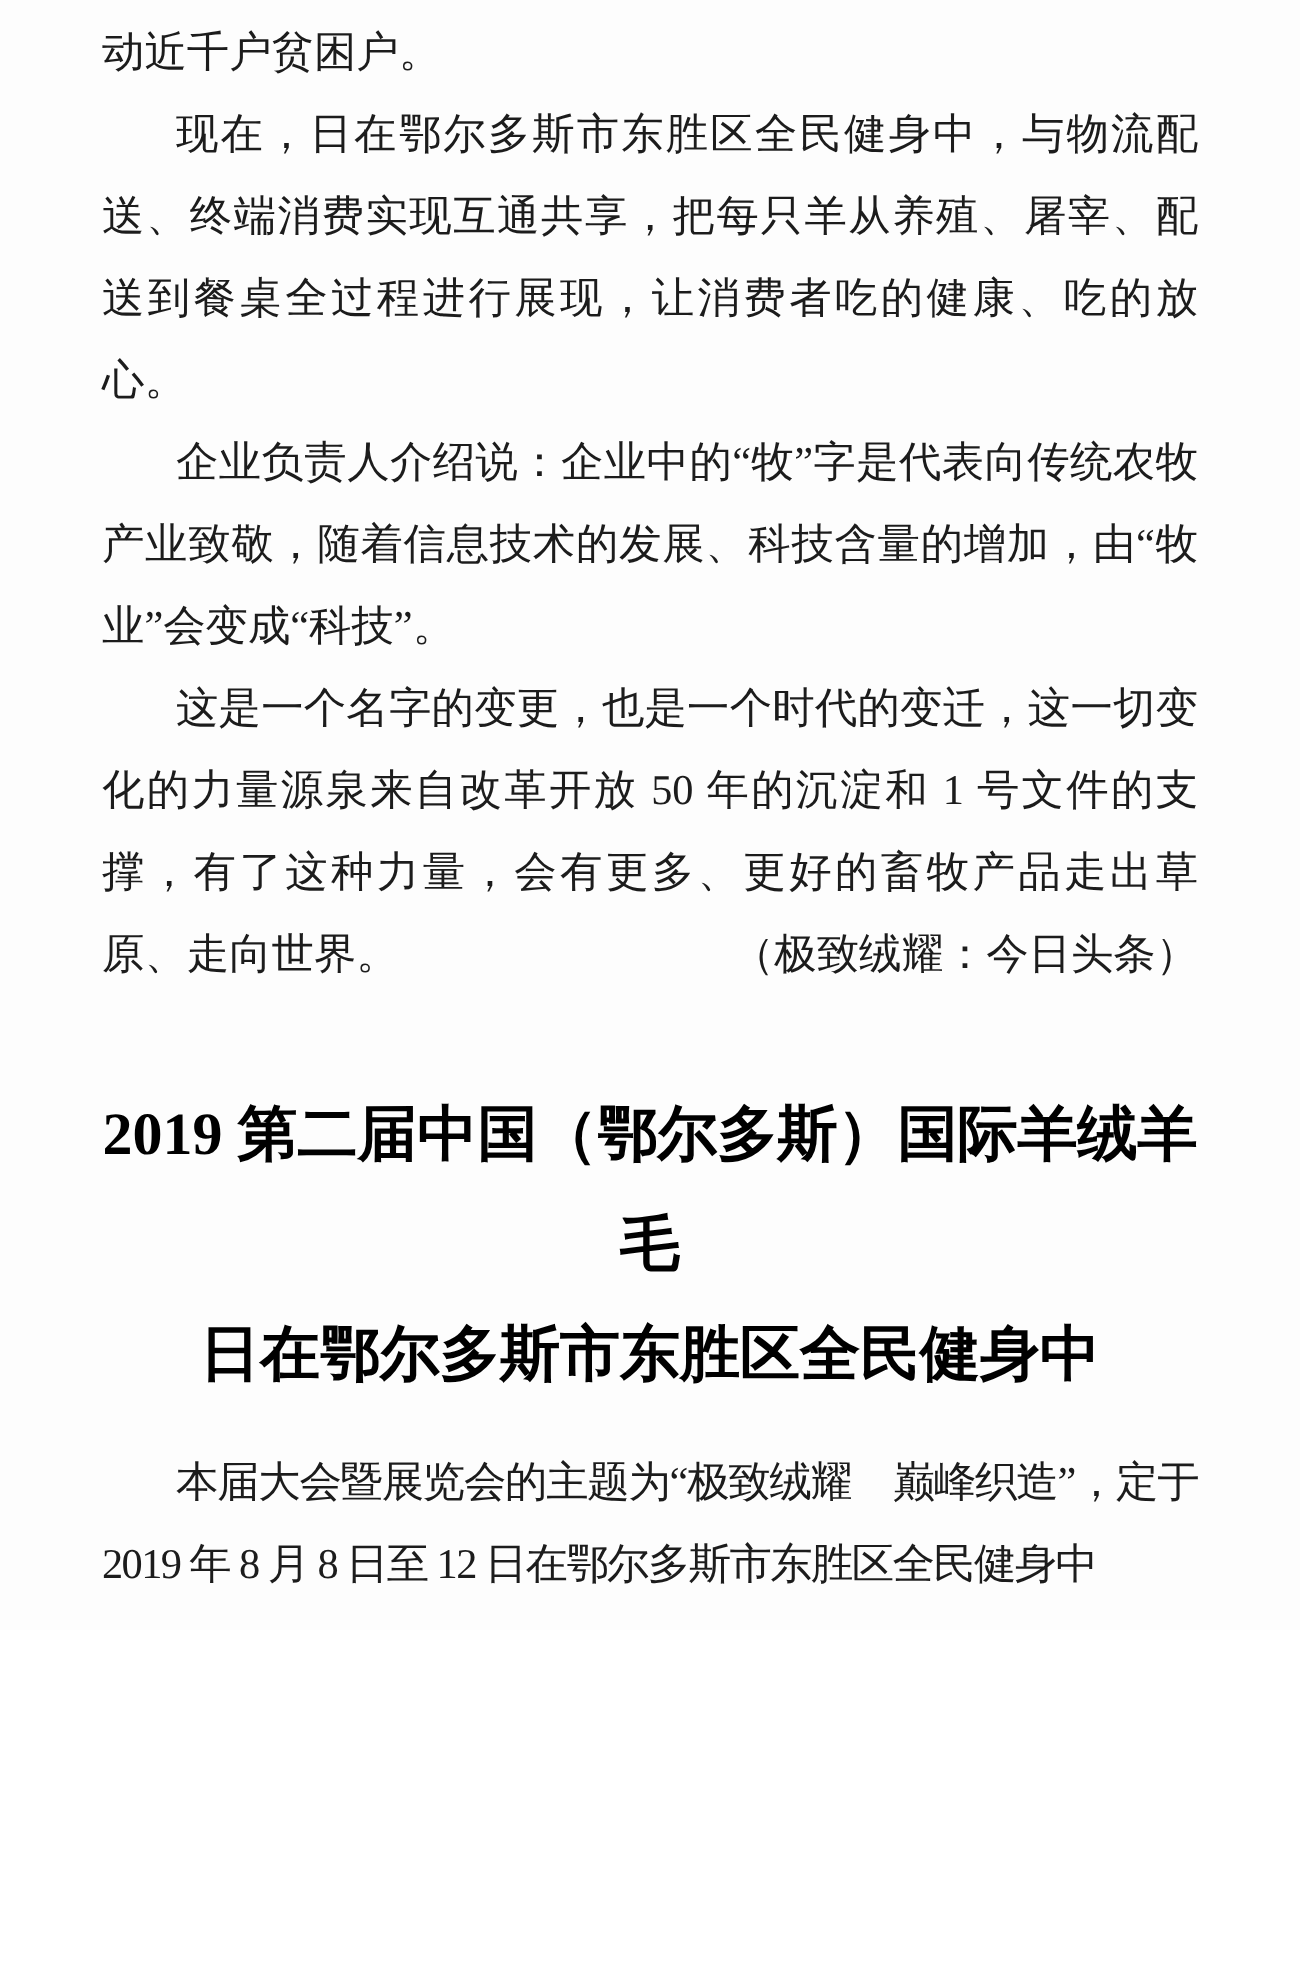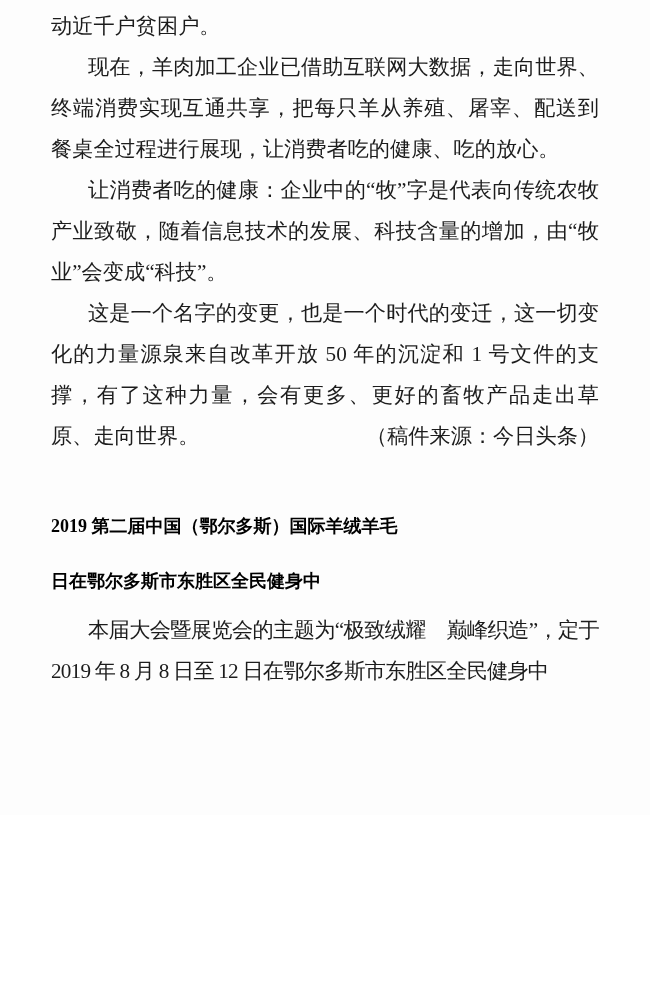--- a/index.html
+++ b/index.html
@@ -27,51 +27,51 @@
   }
   .para { text-indent: 37px; }
   .para.no-indent { text-indent: 0; }
   .attribution {
     margin-top: -41px;
     text-align: right;
     line-height: 41px;
   }
   .title {
     margin-top: 42px;
-    font-size: 18px;
+    font-size: 30px;
     line-height: 55px;
     font-weight: 700;
-    text-align: left;
+    text-align: center;
     color: #000000;
     text-indent: 0;
   }
   .title-line { display: block; }
   .after-title { margin-top: 10px; }
-  .p-last { margin-top: 1px; letter-spacing: -0.8px; }
+  .p-last { margin-top: 16px; letter-spacing: -0.8px; }
   .page-number {
     position: absolute;
     top: 941px;
     left: 0;
     width: 650px;
     text-align: center;
     font-size: 20px;
     line-height: 22px;
     color: #1c1c1c;
   }
 </style>
 </head>
 <body>
 
 <div class="page">
   <div class="content">
     <p class="para no-indent">动近千户贫困户。</p>
-    <p class="para">现在，羊肉加工企业已借助互联网大数据，走向世界、终端消费实现互通共享，把每只羊从养殖、屠宰、配送到餐桌全过程进行展现，让消费者吃的健康、吃的放心。</p>
-    <p class="para">让消费者吃的健康：企业中的“牧”字是代表向传统农牧产业致敬，随着信息技术的发展、科技含量的增加，由“牧业”会变成“科技”。</p>
+    <p class="para">现在，日在鄂尔多斯市东胜区全民健身中，与物流配送、终端消费实现互通共享，把每只羊从养殖、屠宰、配送到餐桌全过程进行展现，让消费者吃的健康、吃的放心。</p>
+    <p class="para">企业负责人介绍说：企业中的“牧”字是代表向传统农牧产业致敬，随着信息技术的发展、科技含量的增加，由“牧业”会变成“科技”。</p>
     <p class="para">这是一个名字的变更，也是一个时代的变迁，这一切变化的力量源泉来自改革开放 50 年的沉淀和 1 号文件的支撑，有了这种力量，会有更多、更好的畜牧产品走出草原、走向世界。</p>
-    <div class="attribution">（稿件来源：今日头条）</div>
+    <div class="attribution">（极致绒耀：今日头条）</div>
     <h1 class="title">
       <span class="title-line">2019 第二届中国（鄂尔多斯）国际羊绒羊毛</span>
       <span class="title-line">日在鄂尔多斯市东胜区全民健身中</span>
     </h1>
     <p class="para p-last">本届大会暨展览会的主题为“极致绒耀　巅峰织造”，定于 2019 年 8 月 8 日至 12 日在鄂尔多斯市东胜区全民健身中</p>
   </div>
   <div class="page-number">- 8 -</div>
 </div>
 
 </body></html>

